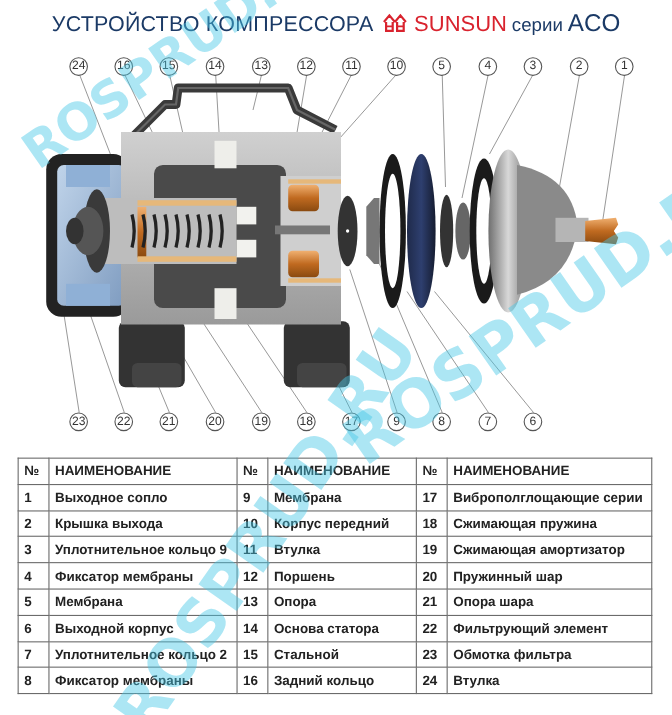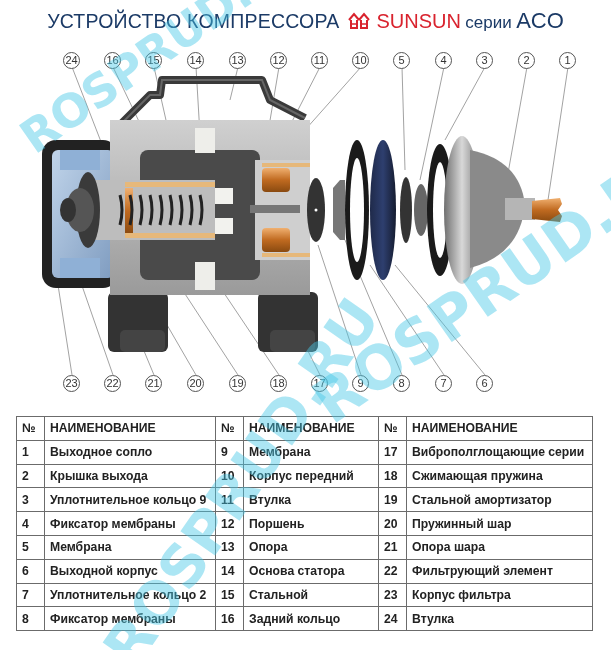--- a/index.html
+++ b/index.html
@@ -200,21 +200,21 @@
         <td>Корпус передний</td>
     <td>18</td>
         <td>Сжимающая пружина</td>
   </tr>
   <tr>
     <td>3</td>
         <td>Уплотнительное кольцо 9</td>
     <td>11</td>
         <td>Втулка</td>
     <td>19</td>
-        <td>Стальной амортизатор</td>
+        <td>Сжимающая амортизатор</td>
   </tr>
   <tr>
     <td>4</td>
         <td>Фиксатор мембраны</td>
     <td>12</td>
         <td>Поршень</td>
     <td>20</td>
         <td>Пружинный шар</td>
   </tr>
   <tr>
@@ -232,21 +232,21 @@
         <td>Основа статора</td>
     <td>22</td>
         <td>Фильтрующий элемент</td>
   </tr>
   <tr>
     <td>7</td>
         <td>Уплотнительное кольцо 2</td>
     <td>15</td>
         <td>Стальной</td>
     <td>23</td>
-        <td>Корпус фильтра</td>
+        <td>Обмотка фильтра</td>
   </tr>
   <tr>
     <td>8</td>
         <td>Фиксатор мембраны</td>
     <td>16</td>
         <td>Задний кольцо</td>
     <td>24</td>
         <td>Втулка</td>
   </tr>
 </tbody>

